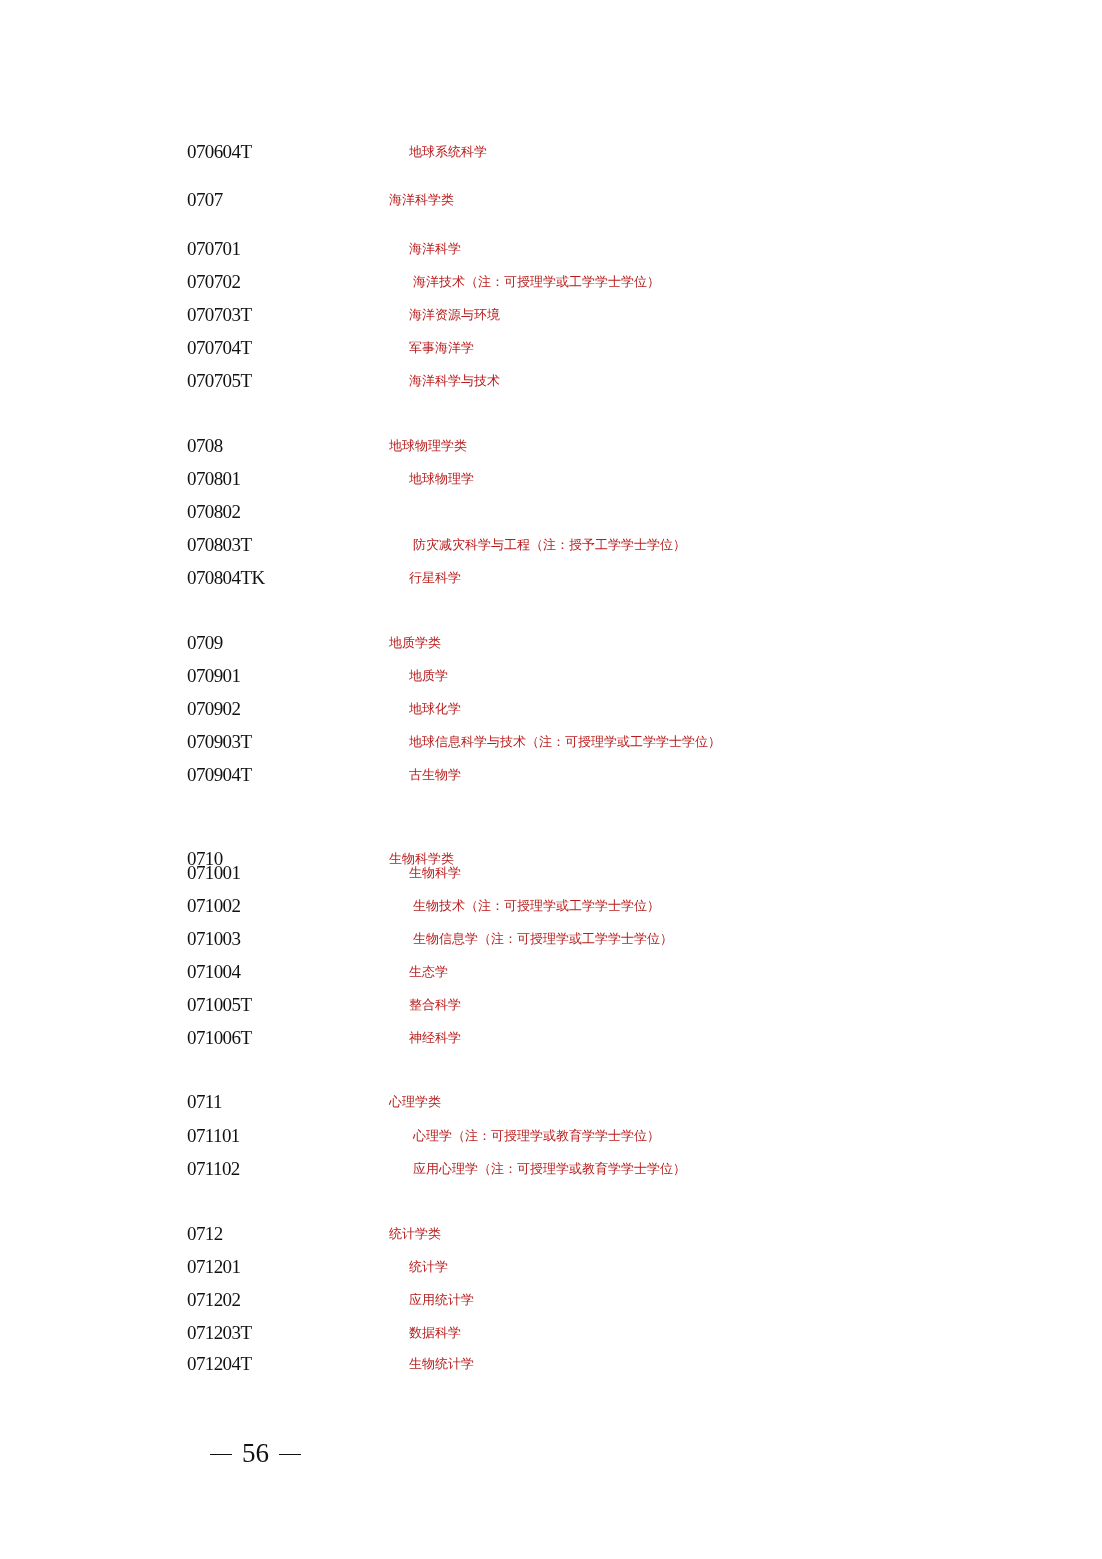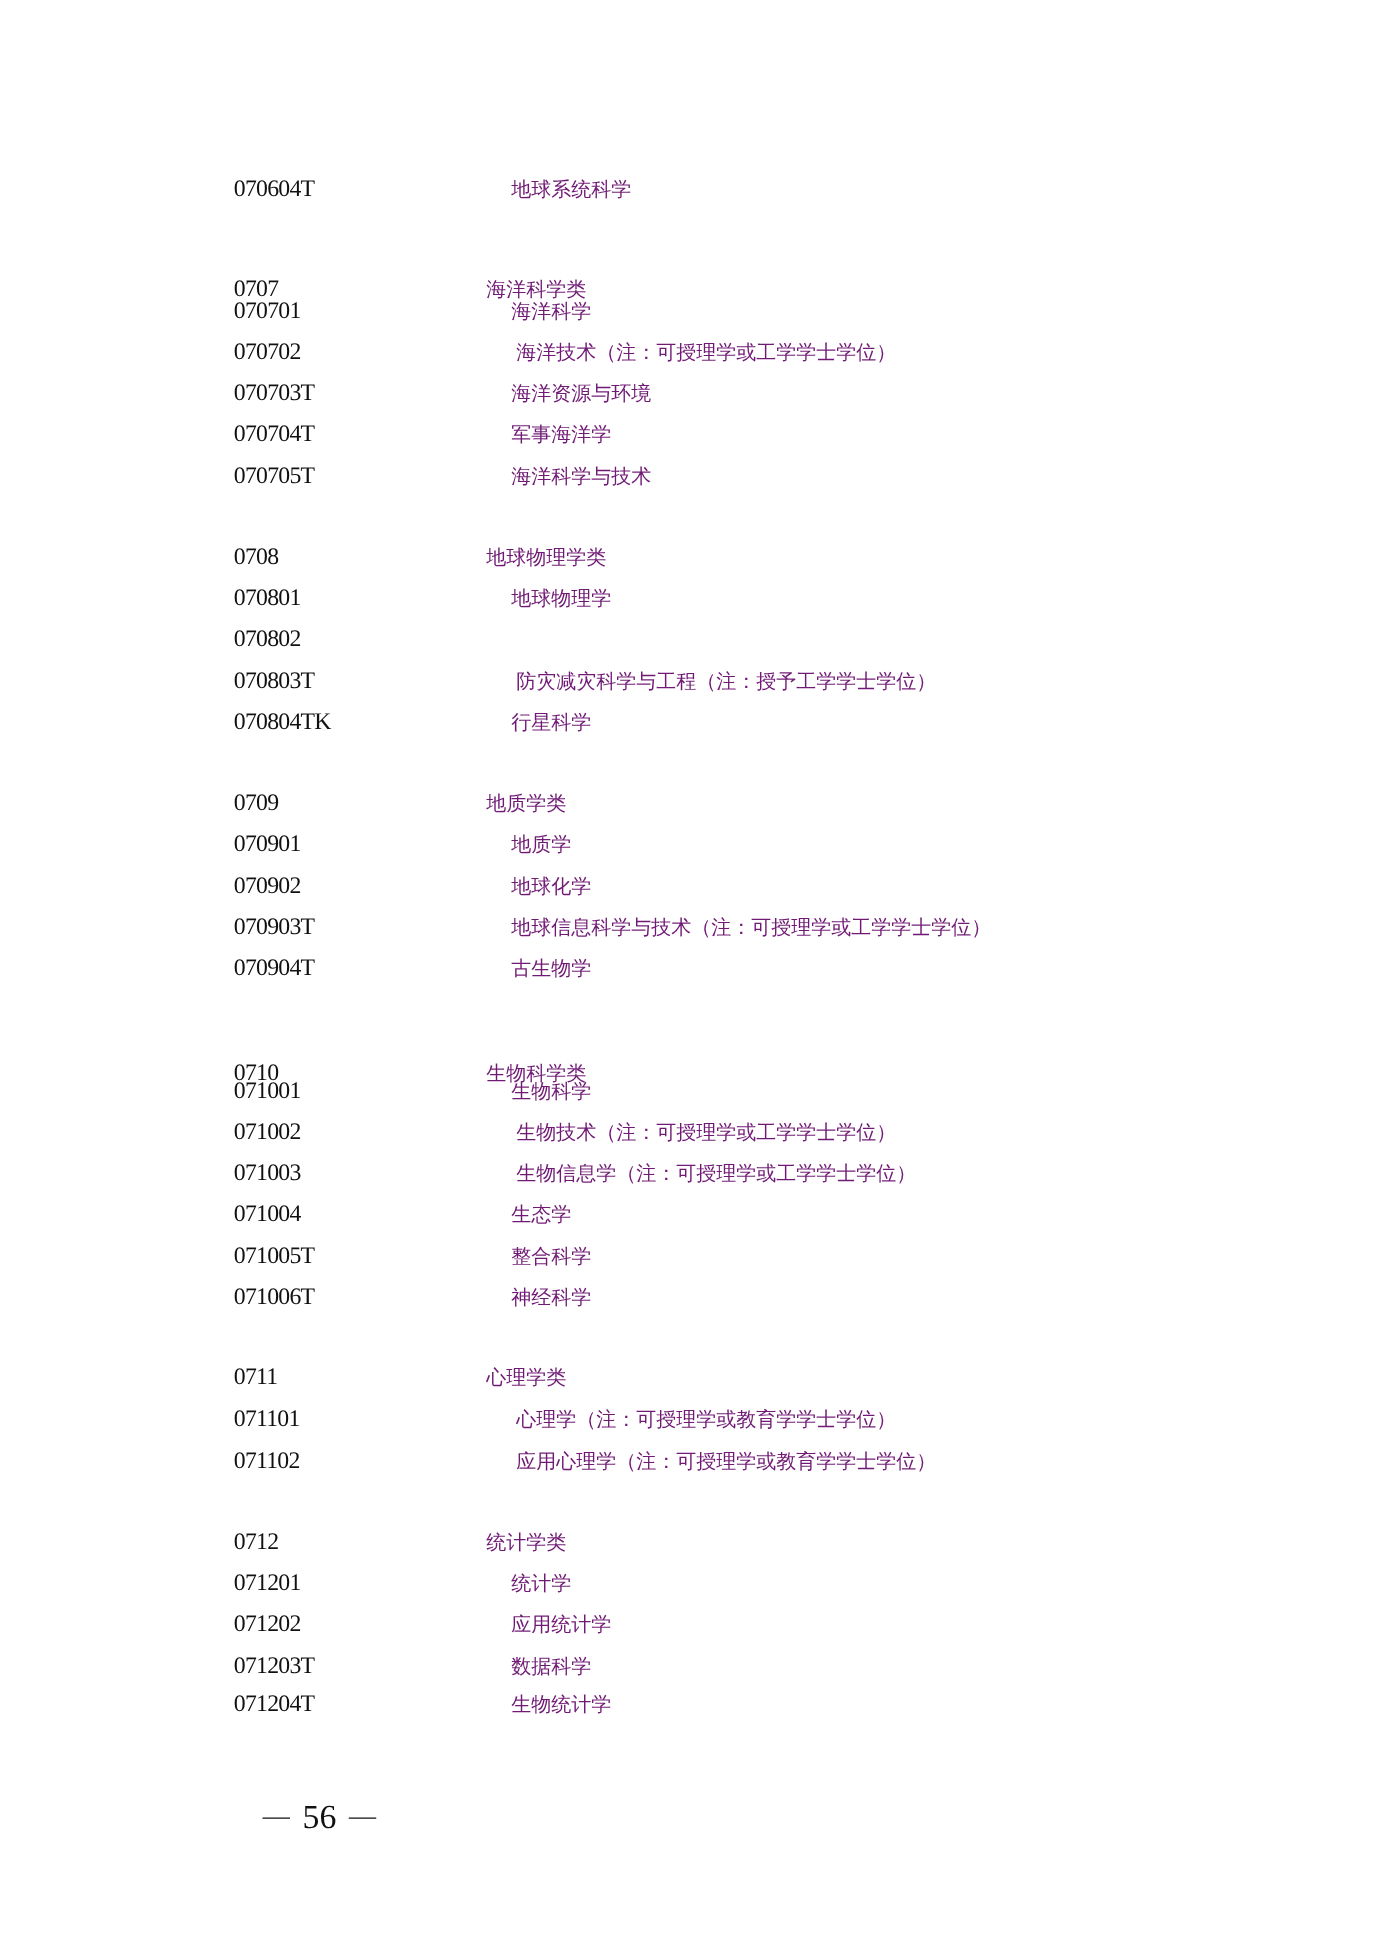--- a/index.html
+++ b/index.html
@@ -36,23 +36,23 @@
       font-size: 19px;
       letter-spacing: -0.6px;
       line-height: 24px;
       color: #111111;
       white-space: nowrap;
     }
     .name {
       position: absolute;
       top: 1px;
       font-family: Liberation Mono, monospace;
-      font-size: 16px;
+      font-size: 13px;
       line-height: 24px;
-      color: #701a75;
+      color: #b91c1c;
       white-space: nowrap;
     }
     .name.category { left: 389px; }
     .name.major { left: 409px; }
     .name.major.noted { left: 413px; }
     .page-number {
       position: absolute;
       left: 210px;
       top: 1440px;
       font-family: "Liberation Serif", "DejaVu Serif", serif;
@@ -76,21 +76,21 @@
   </style>
 </head>
 <body>
 
 <div class="page">
   <div id="rows">
       <div class="row" style="top: 140px;">
         <span class="code">070604T</span>
         <span class="name major">地球系统科学</span>
       </div>
-      <div class="row" style="top: 220px;">
+      <div class="row" style="top: 188px;">
         <span class="code">0707</span>
         <span class="name category">海洋科学类</span>
       </div>
       <div class="row" style="top: 237px;">
         <span class="code">070701</span>
         <span class="name major">海洋科学</span>
       </div>
       <div class="row" style="top: 270px;">
         <span class="code">070702</span>
         <span class="name major noted">海洋技术（注：可授理学或工学学士学位）</span>

